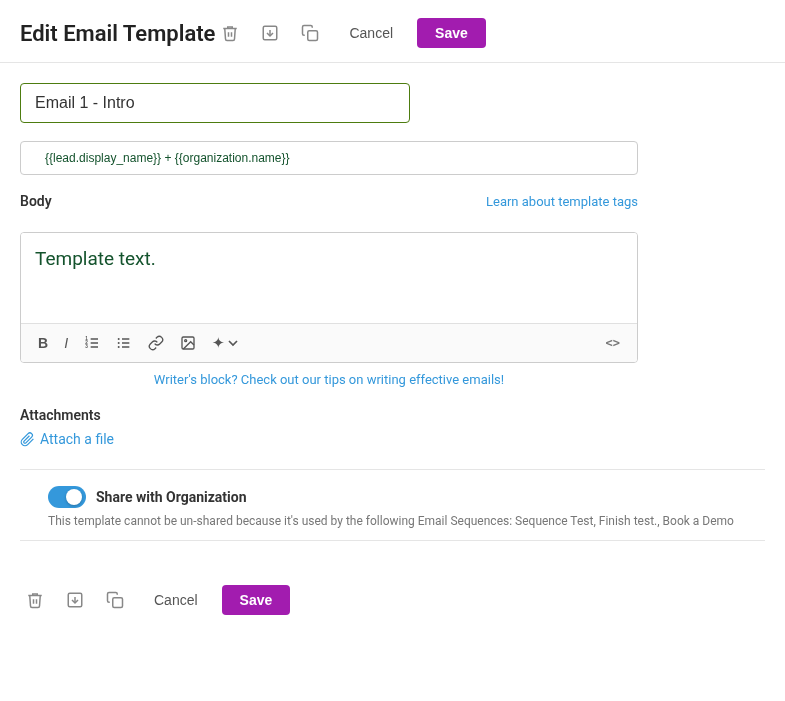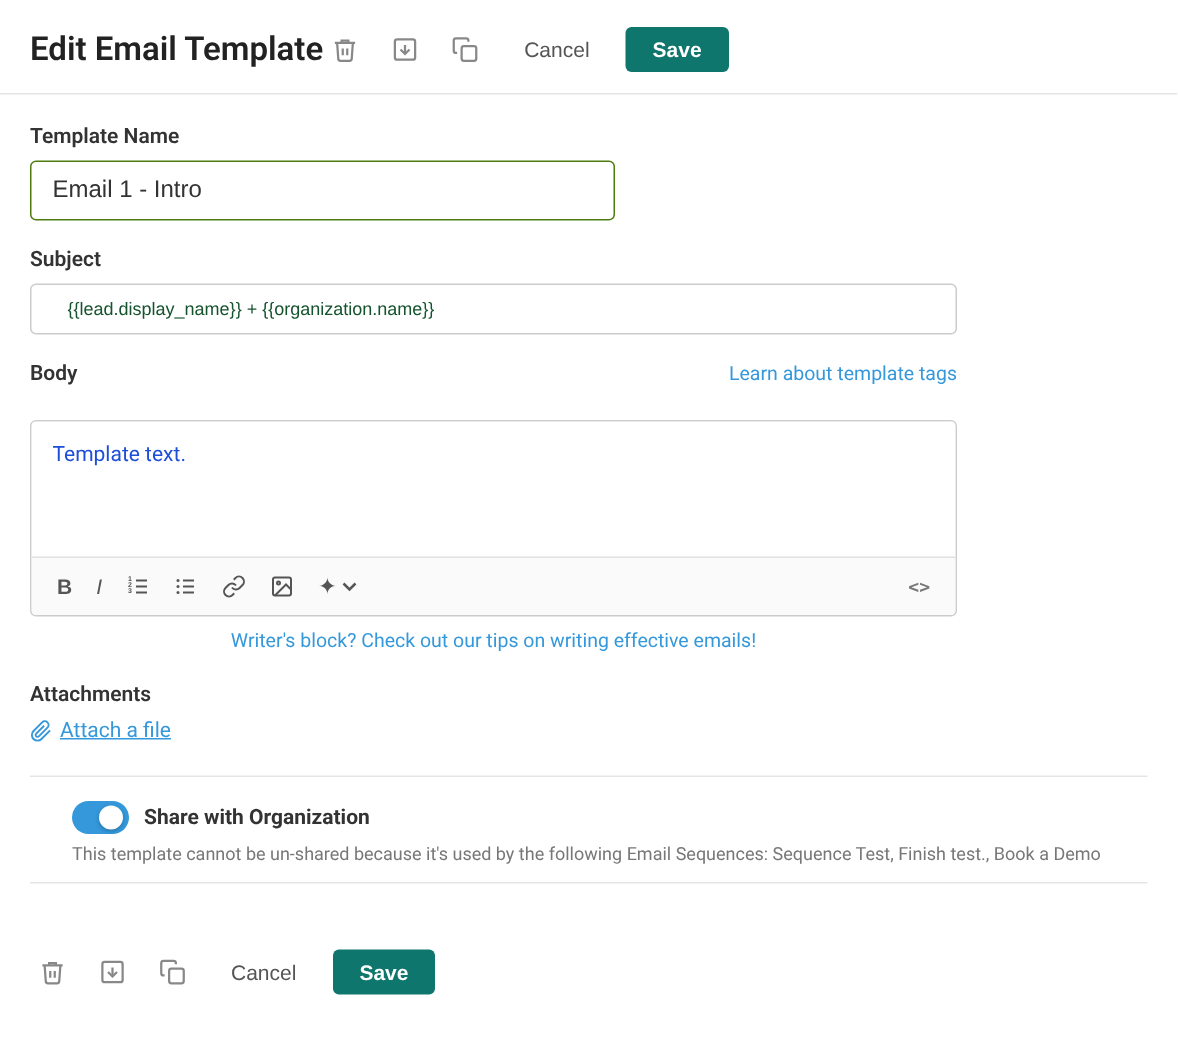--- a/index.html
+++ b/index.html
@@ -47,21 +47,21 @@
     }
     .btn-cancel {
       background: none;
       border: none;
       cursor: pointer;
       color: #555;
       font-size: 14px;
       padding: 6px 14px;
     }
     .btn-save {
-      background: #0f766e;
+      background: #a21caf;
       color: #fff;
       border: none;
       border-radius: 4px;
       padding: 7px 18px;
       font-size: 14px;
       font-weight: 600;
       cursor: pointer;
     }
     
     .main-content {
@@ -118,22 +118,22 @@
     
     .editor-container {
       max-width: 618px;
       border: 1px solid #ccc;
       border-radius: 4px;
       overflow: hidden;
     }
     .editor-body {
       padding: 14px;
       min-height: 90px;
-      font-size: 14px;
-      color: #1d4ed8;
+      font-size: 19px;
+      color: #14532d;
       background: #fff;
     }
     .editor-toolbar {
       border-top: 1px solid #e0e0e0;
       padding: 6px 10px;
       display: flex;
       align-items: center;
       justify-content: space-between;
       background: #fafafa;
     }
@@ -299,26 +299,24 @@
         </svg>
       </button>
       <button class="btn-cancel">Cancel</button>
       <button class="btn-save">Save</button>
     </div>
   </div>
 
   <div class="main-content">
 
     <div class="form-group">
-      <label class="form-label">Template Name</label>
       <input class="form-input" type="text" value="Email 1 - Intro" style="">
     </div>
 
     <div class="form-group">
-      <label class="form-label">Subject</label>
       <input class="form-input-full" type="text" value="{{lead.display_name}} + {{organization.name}}" style="">
     </div>
 
     <div class="form-group">
       <div class="body-header">
         <span class="body-label">Body</span>
         <a class="learn-link">Learn about template tags</a>
       </div>
       <div class="editor-container">
         <div class="editor-body" contenteditable="true" style="">
@@ -379,21 +377,21 @@
         <a class="writers-block-link">Writer's block? Check out our tips on writing effective emails!</a>
       </div>
     </div>
 
     <div class="attachments-section">
       <div class="attachments-label">Attachments</div>
       <a class="attach-file-link">
         <svg width="15" height="15" viewBox="0 0 24 24" fill="none" stroke="#3498db" stroke-width="2">
           <path d="M21.44 11.05l-9.19 9.19a6 6 0 01-8.49-8.49l9.19-9.19a4 4 0 015.66 5.66l-9.2 9.19a2 2 0 01-2.83-2.83l8.49-8.48"></path>
         </svg>
-        <span style="color:#3498db;text-decoration:underline;">Attach a file</span>
+        <span style="color:#3498db;">Attach a file</span>
       </a>
     </div>
 
     <hr class="divider">
 
     <div class="share-section">
       <div class="share-header">
         <label class="toggle-switch">
 
           <div class="toggle-track"></div>

